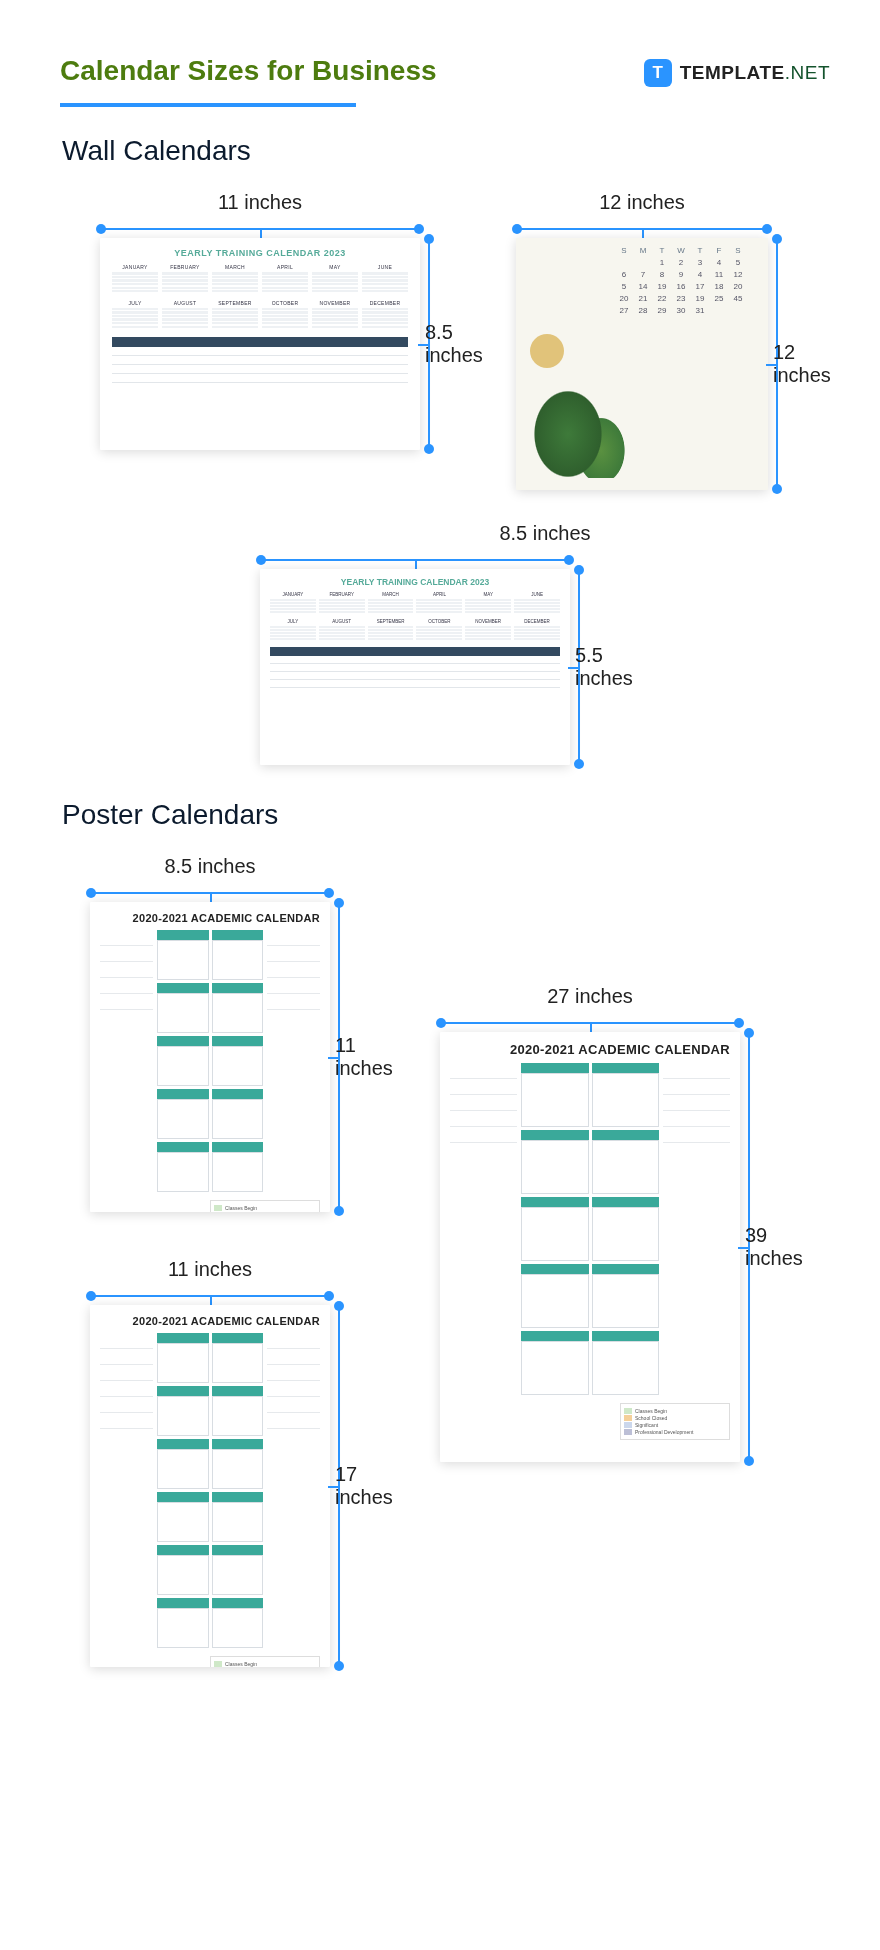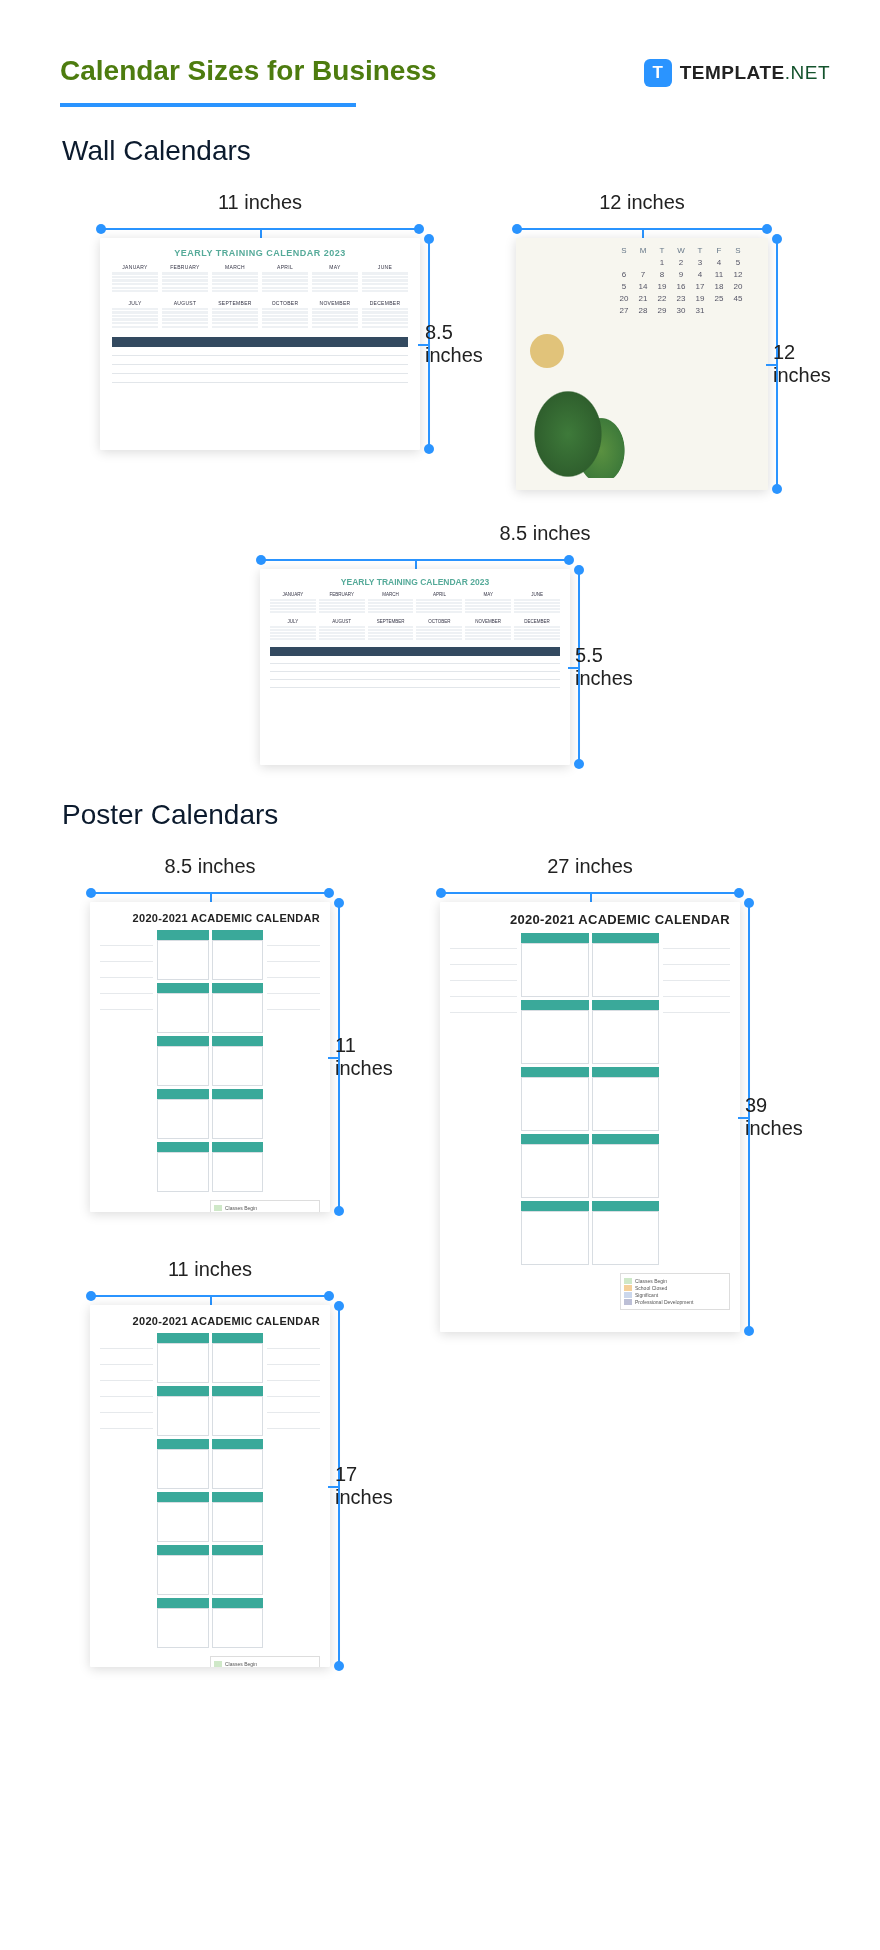--- a/index.html
+++ b/index.html
@@ -644,21 +644,21 @@
         <div class="bracket-right">
             <span class="dot t"></span>
             <span class="tick"></span>
             <span class="dot b"></span>
           </div>
         <div class="dim-right">17 inches</div>
       </div>
     </div>
   </div>
 
-  <div class="fig" style="margin-left:70px">
+  <div class="fig" style="margin-top:130px; margin-left:70px">
     <div class="dim-top">27 inches</div>
     <div class="bracket-top" style="width:300px">
         <span class="dot l"></span>
         <span class="tick"></span>
         <span class="dot r"></span>
       </div>
     <div class="wrap" style="width:300px">
       <div class="thumb ac p3">
         <div class="tt">2020-2021 ACADEMIC CALENDAR</div>
         <div class="body ac-body">

